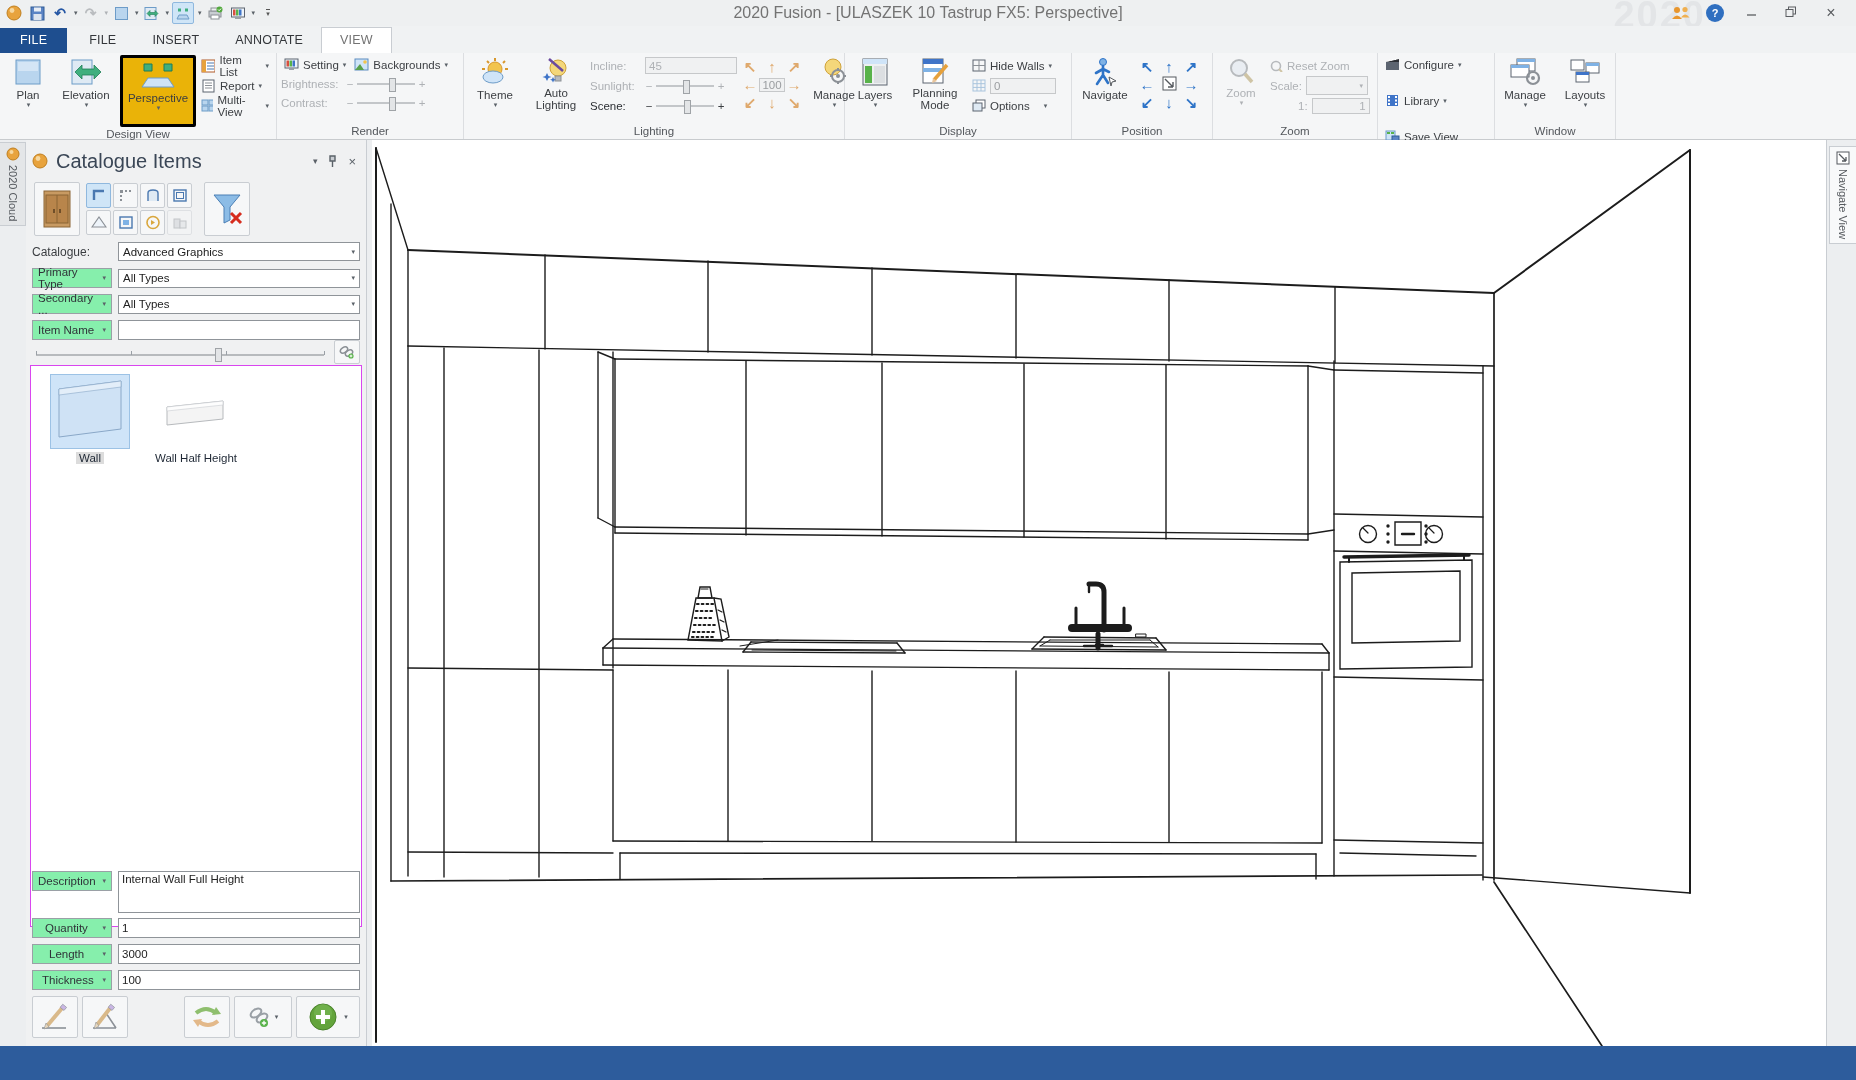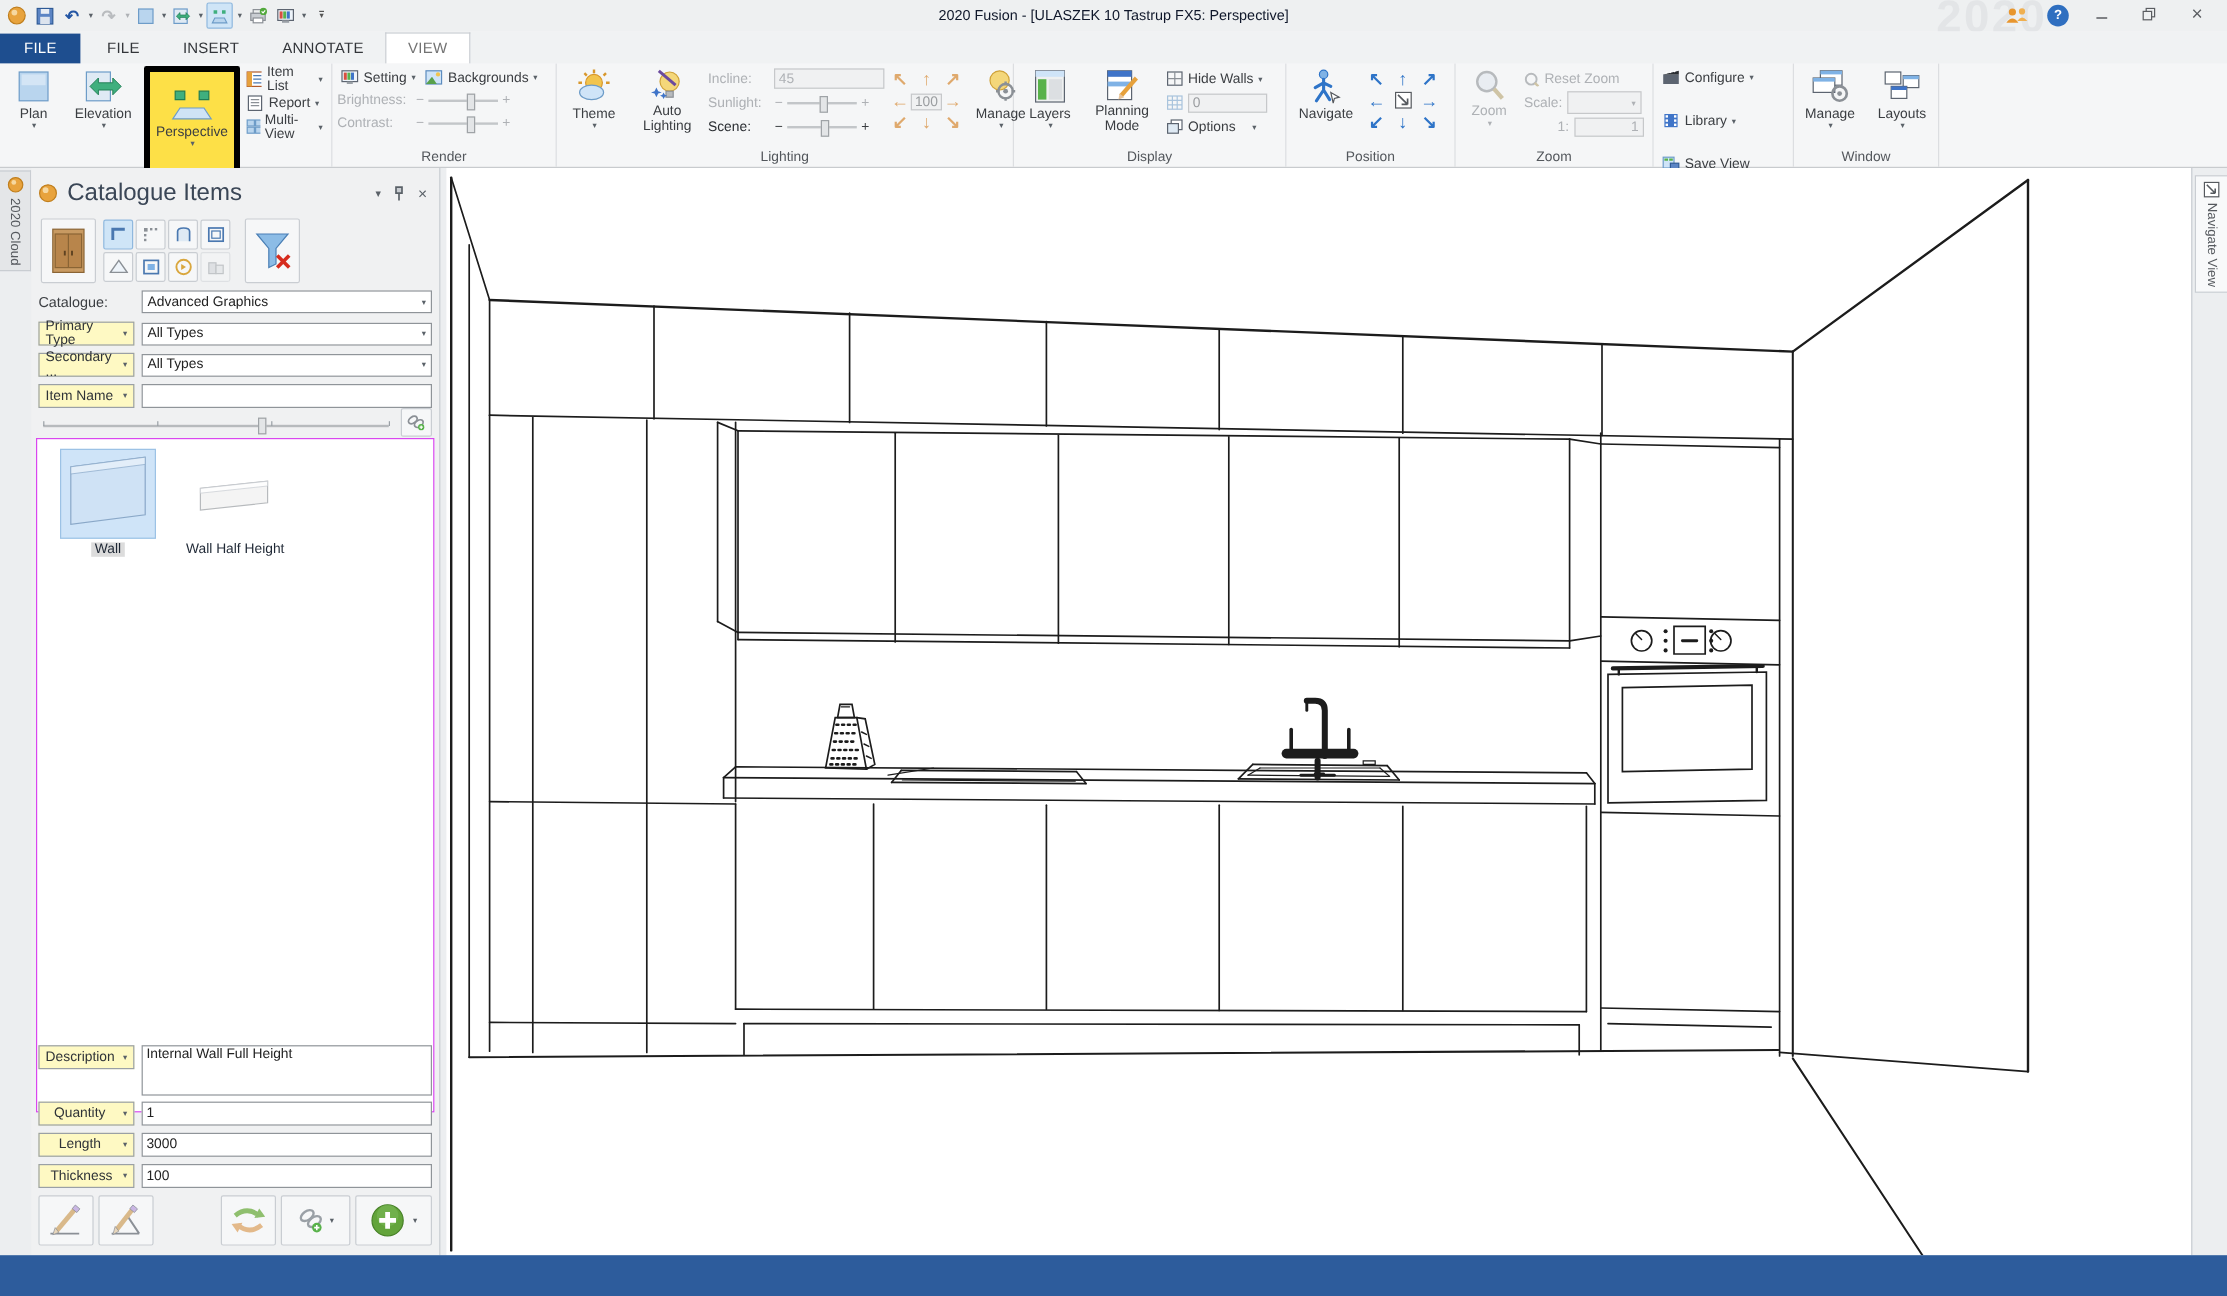--- a/index.html
+++ b/index.html
@@ -5,37 +5,37 @@
   html,body{margin:0;padding:0;background:#d4d6d8;}
   #app{position:relative;width:1856px;height:1080px;background:#f4f5f6;overflow:hidden;
        font-family:"Liberation Sans",sans-serif;font-size:12px;color:#3b3e42;-webkit-font-smoothing:antialiased;}
   
   #titlebar{position:absolute;left:0;top:0;width:1856px;height:26px;background:#eef0f1;display:flex;align-items:center;}
   .qat{display:flex;align-items:center;gap:3px;padding-left:4px;}
   .qbtn{display:flex;align-items:center;justify-content:center;height:20px;min-width:20px;border-radius:2px;}
   .qbtn.sel{background:#cfe5f7;border:1px solid #8fb8de;}
   .qcaret{font-size:7px;color:#5a6168;margin-left:1px;}
   .qcaret.dim{color:#b7babd;}
-  #title-text{position:absolute;left:0;right:0;top:0;height:26px;line-height:26px;text-align:center;color:#0f172a;font-size:12px;pointer-events:none;}
+  #title-text{position:absolute;left:0;right:0;top:0;height:26px;line-height:26px;text-align:center;color:#737373;font-size:16px;pointer-events:none;}
   #watermark{position:absolute;right:150px;top:-6px;font-size:38px;font-weight:bold;color:#e3e5e7;letter-spacing:2px;pointer-events:none;}
   .titright{position:absolute;right:0;top:0;height:26px;display:flex;align-items:center;gap:14px;padding-right:12px;}
   .winglyph{width:26px;text-align:center;color:#5a5d61;font-size:13px;cursor:default;}
   
   #tabrow{position:absolute;left:0;top:26px;width:1856px;height:27px;background:#f0f2f3;display:flex;align-items:flex-end;}
   .rtab{padding:5px 18px 6px 18px;font-size:12.5px;color:#33363a;letter-spacing:.2px;}
   .rtab.file{background:#1e4e8f;color:#fff;margin-right:4px;padding:5px 20px 6px 20px;}
   .rtab.active{background:#fff;border:1px solid #c9cdd2;border-bottom:none;color:#737373;}
   
   #ribbon{position:absolute;left:0;top:53px;width:1856px;height:86px;background:#f5f6f7;border-bottom:1px solid #c8cbce;display:flex;}
   .rgroup{display:flex;flex-direction:column;border-right:1px solid #dcdee1;padding:2px 4px 0 4px;}
   .rbody{flex:1;display:flex;align-items:flex-start;gap:2px;}
   .rlabel{height:15px;line-height:14px;text-align:center;color:#53575c;font-size:11.5px;}
   .bigbtn{display:flex;flex-direction:column;align-items:center;justify-content:flex-start;padding:2px 3px;border-radius:2px;min-width:42px;height:62px;}
   .bigbtn .blabel{font-size:11.5px;line-height:12px;text-align:center;margin-top:2px;color:#3b3e42;}
-  .bigbtn.sel{background:#fde047;border:5px solid #000000;padding:12px 2px;}
+  .bigbtn.sel{background:#eab308;border:3px solid #000000;padding:2px 2px;}
   .smcol{display:flex;flex-direction:column;justify-content:flex-start;gap:1px;padding-top:1px;}
   .smbtn{display:flex;align-items:center;gap:4px;height:19px;padding:0 3px;border-radius:2px;font-size:11.5px;color:#3b3e42;}
   .smbtn .cap{font-size:7px;color:#5a6168;}
   .dim, .dim *{color:#aeb1b5 !important;}
   .sliderrow{display:flex;align-items:center;gap:3px;height:19px;font-size:11.5px;}
   .sl-track{position:relative;width:58px;height:2px;background:#c3c6c9;}
   .sl-thumb{position:absolute;top:-5px;width:5px;height:12px;background:#e3e5e7;border:1px solid #9fa3a7;}
   .sl-sign{width:8px;text-align:center;color:#3b3e42;}
   .dim .sl-sign{color:#c0c3c6;}
   .wininput{border:1px solid #8f9499;background:#fff;font-family:"Liberation Sans",sans-serif;font-size:11.5px;color:#222;padding:1px 3px;}
@@ -53,21 +53,21 @@
   .vtab{display:flex;flex-direction:column;align-items:center;background:#e4e6e8;border:1px solid #c9cdd2;border-left:none;padding:4px 1px;gap:4px;}
   .vtext{writing-mode:vertical-rl;text-orientation:mixed;font-size:11px;color:#55595e;}
   #panel{position:absolute;left:26px;top:0;width:340px;height:906px;background:#f0f1f2;border-right:1px solid #c9cdd2;}
   #phead{position:absolute;left:0;top:4px;width:340px;height:34px;display:flex;align-items:center;gap:8px;padding-left:6px;box-sizing:border-box;}
   #ptitle{font-size:20px;color:#3a4656;}
   .phicons{margin-left:auto;display:flex;align-items:center;gap:10px;padding-right:10px;color:#5a6168;}
   .toolbtn{background:#f6f7f8;border:1px solid #c9cdd2;border-radius:2px;display:flex;align-items:center;justify-content:center;}
   .toolbtn.sel{background:#cfe5f7;border-color:#8fb8de;}
   .toolbtn.dis{opacity:.45;}
   .prow{position:absolute;display:flex;align-items:center;}
-  .fieldbtn{display:flex;align-items:center;justify-content:space-between;border:1px solid #9aa0a6;background:#fef9c3;height:20px;padding:0 5px;font-size:11.5px;color:#2f3338;box-sizing:border-box;}
+  .fieldbtn{display:flex;align-items:center;justify-content:space-between;border:1px solid #9aa0a6;background:#86efac;height:20px;padding:0 5px;font-size:11.5px;color:#2f3338;box-sizing:border-box;}
   .fieldbtn .cap{font-size:7px;color:#5a6168;}
   #listbox{position:absolute;left:4px;top:225px;width:330px;height:560px;background:#fff;border:1px solid #d946ef;}
   .item{position:absolute;display:flex;flex-direction:column;align-items:center;}
   .item .ilabel{font-size:11.5px;color:#1f2835;margin-top:3px;padding:0 3px;}
   .item.sel .thumbwrap{background:#cfe4f8;border:1px solid #9cc2e5;}
   .item.sel .ilabel{background:#dcdcdc;}
   .thumbwrap{padding:4px;border:1px solid transparent;}
   #statusbar{position:absolute;left:0;top:1046px;width:1856px;height:34px;background:#2d5c9c;}
   #canvas{position:absolute;left:372px;top:0;width:1454px;height:906px;background:#fff;}
   #rightstrip{position:absolute;left:1826px;top:0;width:30px;height:906px;background:#eceef0;border-left:1px solid #c9cdd2;}

